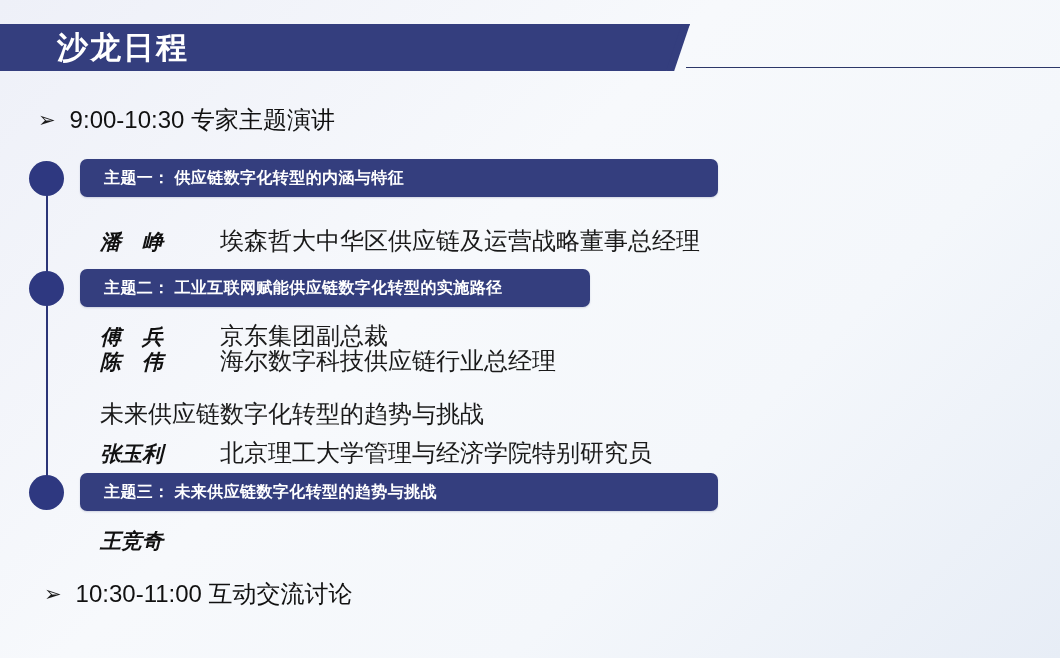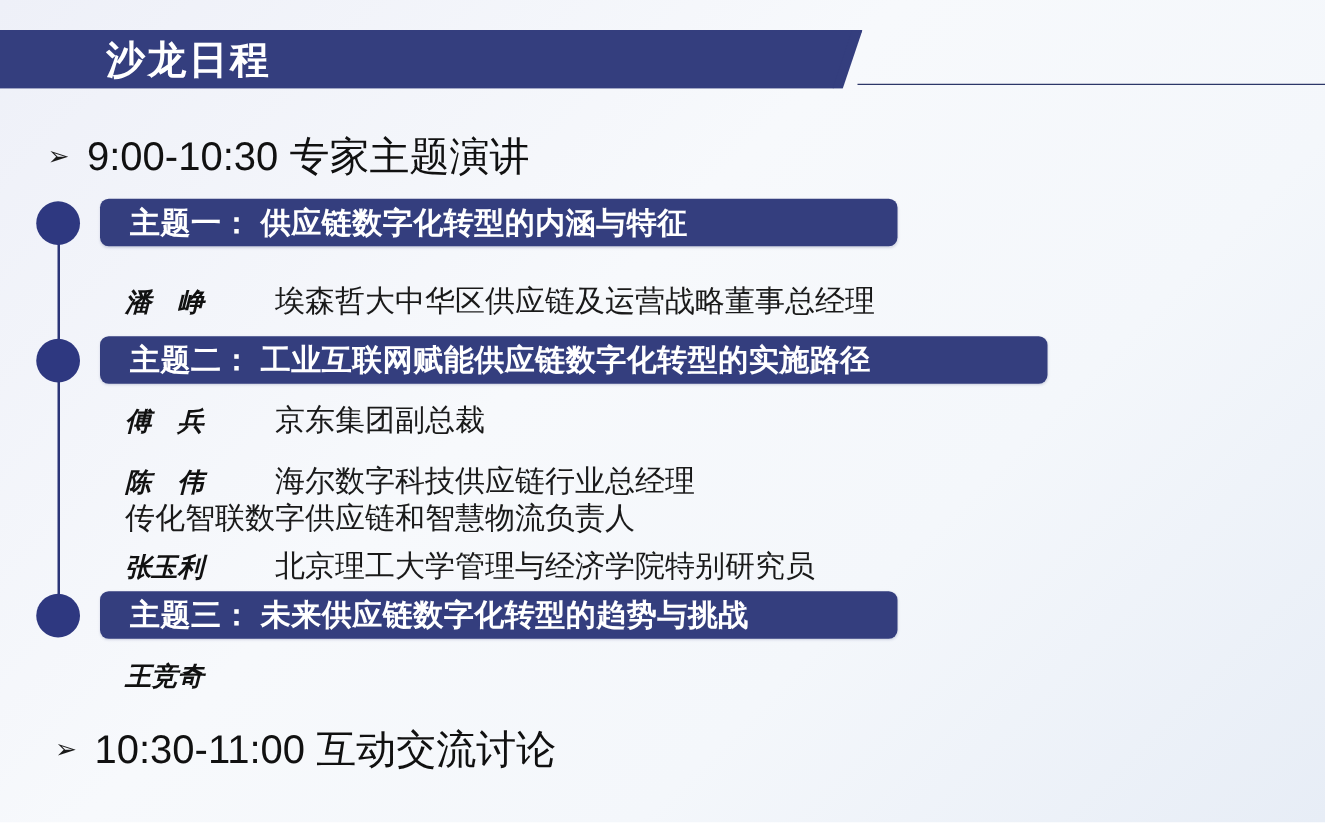--- a/index.html
+++ b/index.html
@@ -46,21 +46,20 @@
     position: absolute;
     left: 57px;
     top: 24px;
     height: 47px;
     line-height: 47px;
     font-size: 31px;
     font-weight: bold;
     color: #ffffff;
     letter-spacing: 2px;
     white-space: nowrap;
-    margin-left: 28px;
   }
   .header-rule {
     position: absolute;
     left: 686px;
     top: 67px;
     width: 374px;
     height: 0;
     border-top: 1.6px solid #2c3768;
   }
 
@@ -75,21 +74,21 @@
   .bullet-row.bottom { left: 44px; top: 578px; }
 
   .bullet-arrow {
     font-size: 21px;
     color: #1a1a1a;
     line-height: 1;
     margin-right: 14px;
     transform: translateY(-1px);
   }
   .bullet-text {
-    font-size: 32px;
+    font-size: 24px;
     color: #111111;
     font-weight: normal;
   }
 
   
   .timeline-line {
     position: absolute;
     left: 46px;
     top: 190px;
     width: 2px;
@@ -113,29 +112,29 @@
     position: absolute;
     left: 80px;
     height: 38px;
     background: #343e7e;
     border-radius: 7px;
     display: flex;
     align-items: center;
     box-shadow: 0 1px 2px rgba(40,50,110,0.18);
   }
   .topic-bar .topic-label {
-    font-size: 24px;
+    font-size: 16px;
     font-weight: bold;
     color: #ffffff;
     white-space: nowrap;
     padding-left: 24px;
     letter-spacing: 0.4px;
   }
   .topic-bar.t1 { top: 159px; width: 638px; }
-  .topic-bar.t2 { top: 269px; width: 758px; }
+  .topic-bar.t2 { top: 269px; width: 510px; }
   .topic-bar.t3 { top: 473px; width: 638px; }
 
   
   .speaker-row {
     position: absolute;
     display: flex;
     align-items: baseline;
     white-space: nowrap;
   }
   .speaker-name {
@@ -179,26 +178,26 @@
     <span class="speaker-title">埃森哲大中华区供应链及运营战略董事总经理</span>
   </div>
 
   <div class="topic-bar t2">
     <span class="topic-label">主题二： 工业互联网赋能供应链数字化转型的实施路径</span>
   </div>
   <div class="speaker-row" style="left:100px; top:320px;">
     <span class="speaker-name">傅　兵</span>
     <span class="speaker-title">京东集团副总裁</span>
   </div>
-  <div class="speaker-row" style="left:100px; top:369px;">
+  <div class="speaker-row" style="left:100px; top:345px;">
     <span class="speaker-name">陈　伟</span>
     <span class="speaker-title">海尔数字科技供应链行业总经理</span>
   </div>
   <div class="speaker-row" style="left:100px; top:398px;">
-    <span class="speaker-title">传化智联数字供应链和智慧物流负责人</span>
+    <span class="speaker-title">未来供应链数字化转型的趋势与挑战</span>
   </div>
   <div class="speaker-row" style="left:100px; top:437px;">
     <span class="speaker-name">张玉利</span>
     <span class="speaker-title">北京理工大学管理与经济学院特别研究员</span>
   </div>
 
   <div class="topic-bar t3">
     <span class="topic-label">主题三： 未来供应链数字化转型的趋势与挑战</span>
   </div>
   <div class="speaker-row" style="left:100px; top:527px;align-items:center;">

